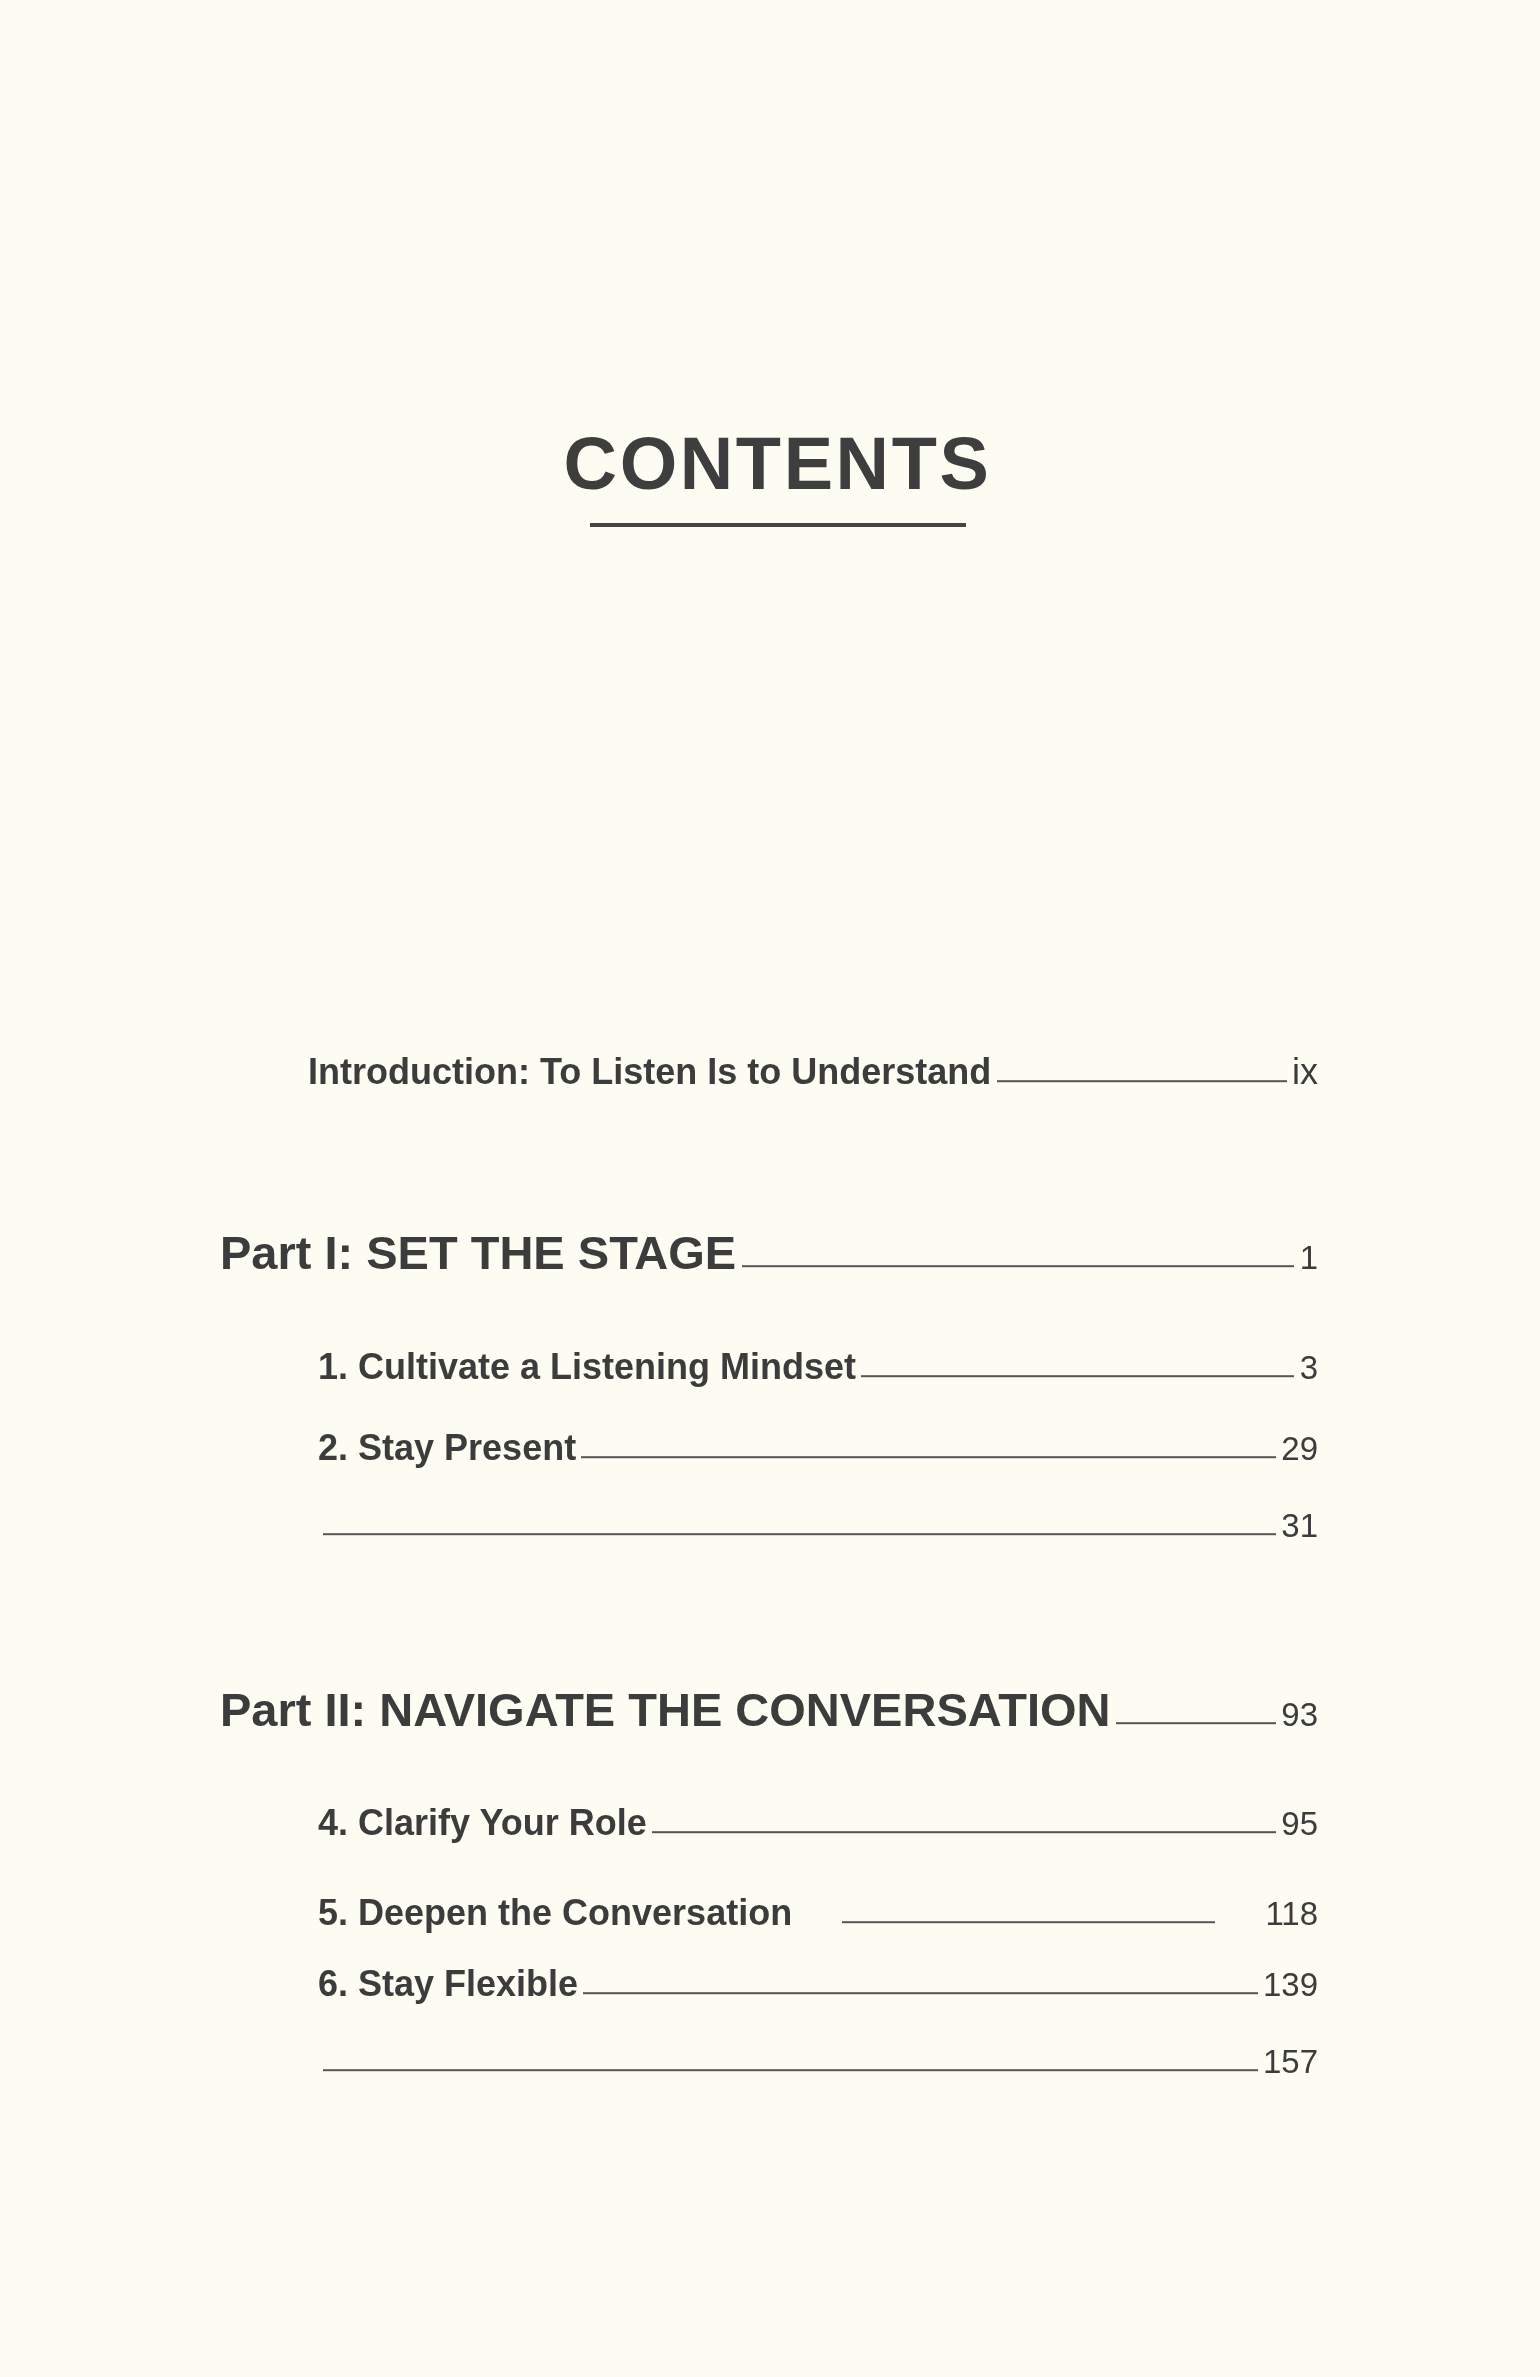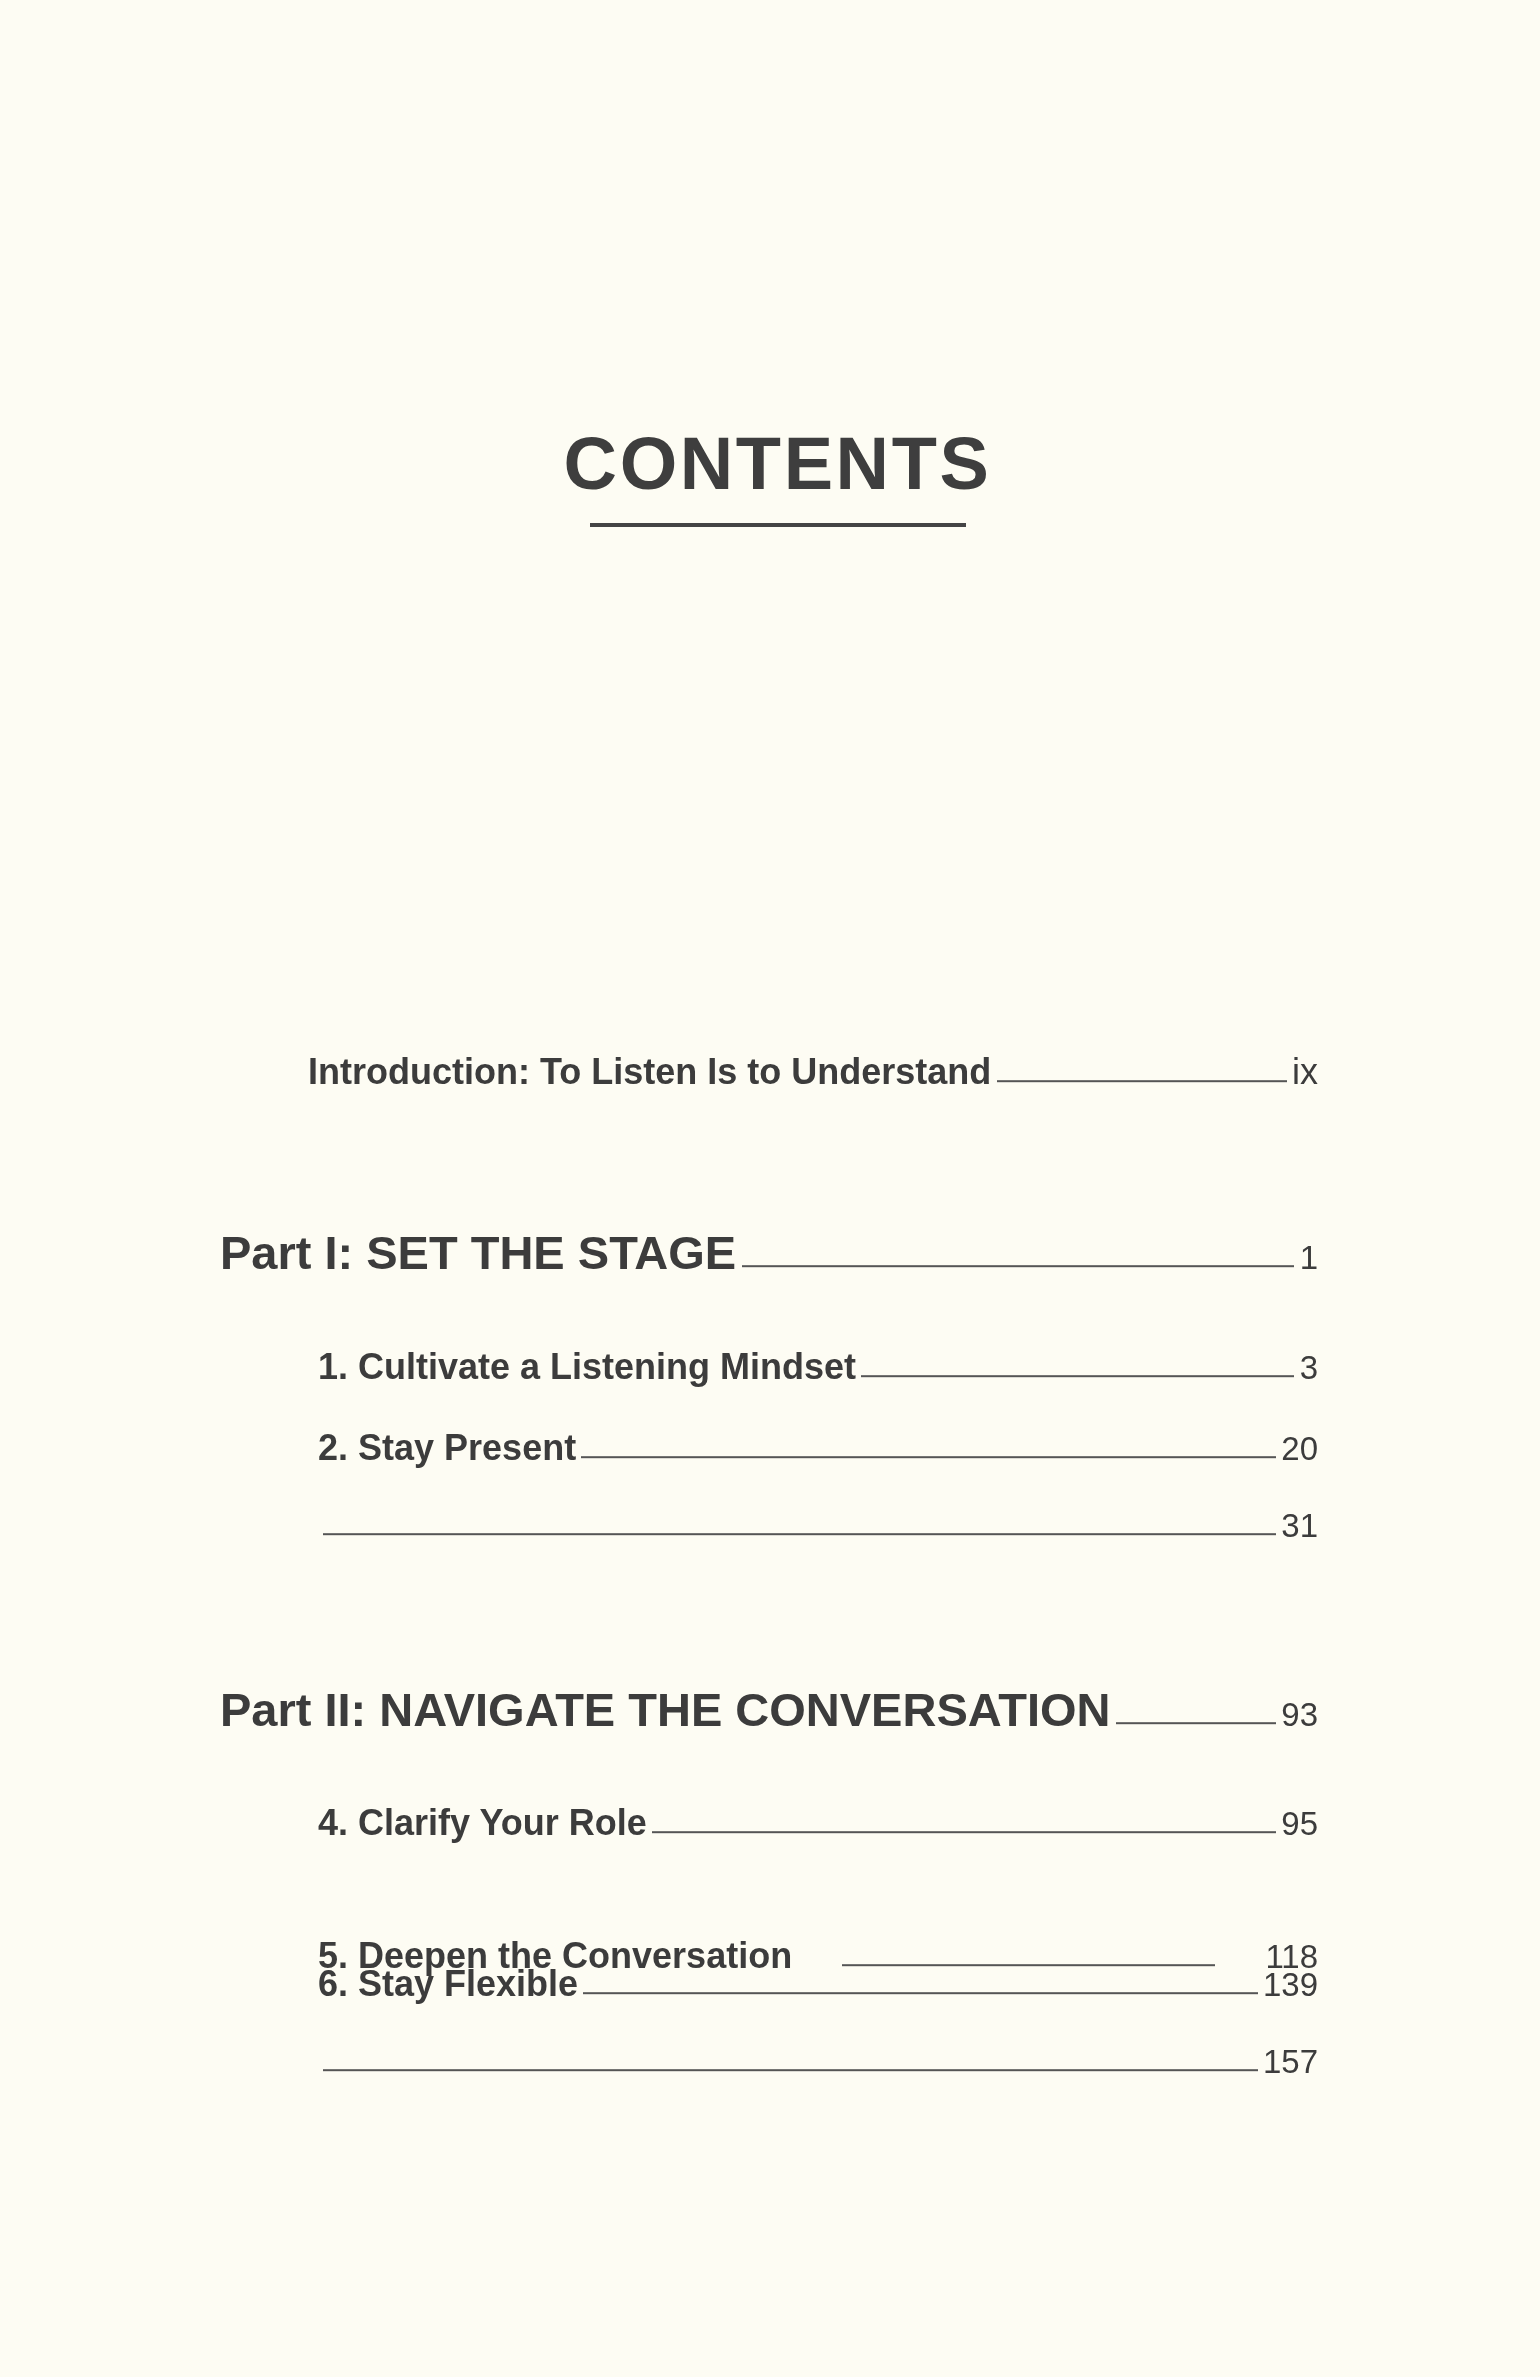--- a/index.html
+++ b/index.html
@@ -53,41 +53,41 @@
 
 <div class="row chap" style="top:1346px;">
   <span class="label">1. Cultivate a Listening Mindset</span>
   <span class="leader"></span>
   <span class="page">3</span>
 </div>
 
 <div class="row chap" style="top:1427px;">
   <span class="label">2. Stay Present</span>
   <span class="leader"></span>
-  <span class="page">20</span>
+  <span class="page">29</span>
 </div>
 
 <div class="row chap" style="top:1507px;">
   <span class="leader"></span>
   <span class="page">31</span>
 </div>
 
 <div class="row part" style="top:1682px;">
   <span class="label">Part II: NAVIGATE THE CONVERSATION</span>
   <span class="leader"></span>
   <span class="page">93</span>
 </div>
 
 <div class="row chap" style="top:1802px;">
   <span class="label">4. Clarify Your Role</span>
   <span class="leader"></span>
   <span class="page">95</span>
 </div>
 
-<div class="row chap" style="top:1935px;gap:45px;">
+<div class="row chap" style="top:1892px;gap:45px;">
   <span class="label">5. Deepen the Conversation</span>
   <span class="leader"></span>
   <span class="page">118</span>
 </div>
 
 <div class="row chap" style="top:1963px;text-align:right;">
   <span class="label">6. Stay Flexible</span>
   <span class="leader"></span>
   <span class="page">139</span>
 </div>

